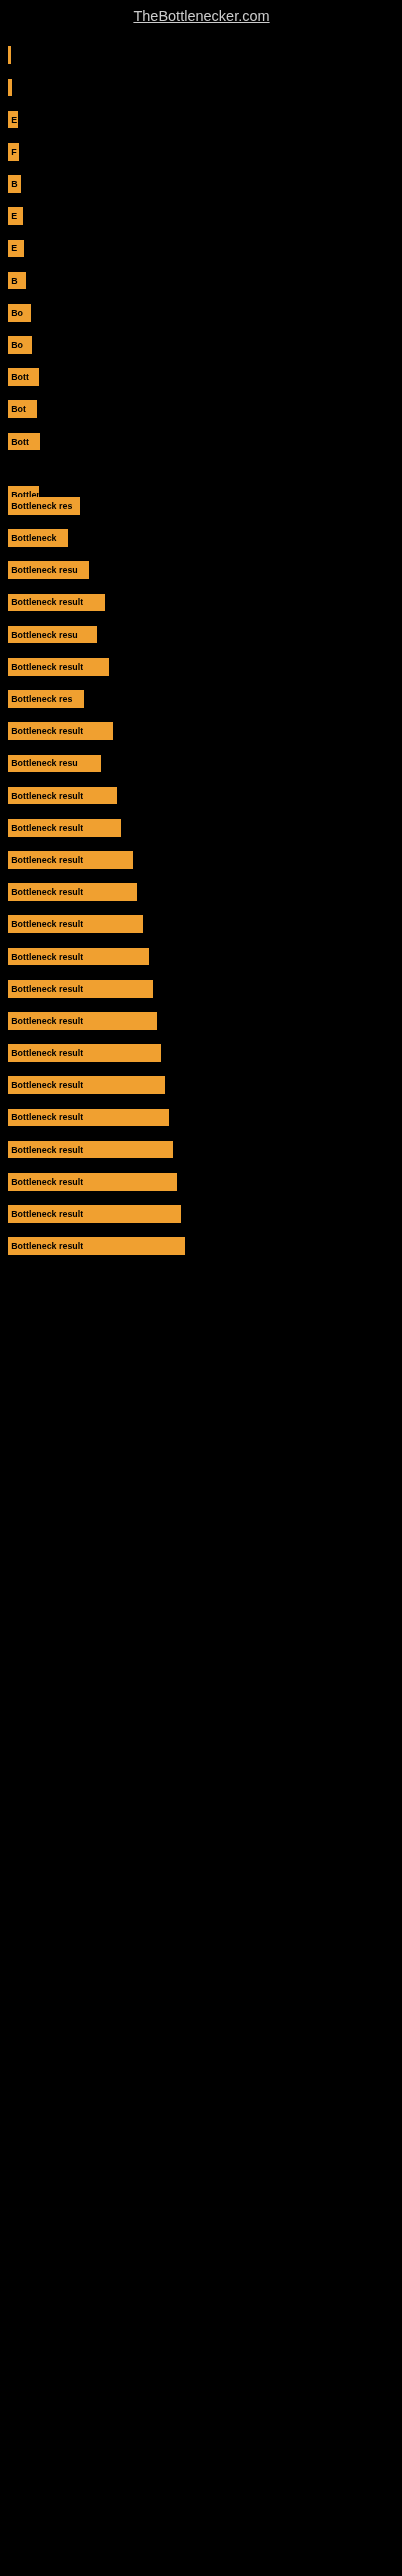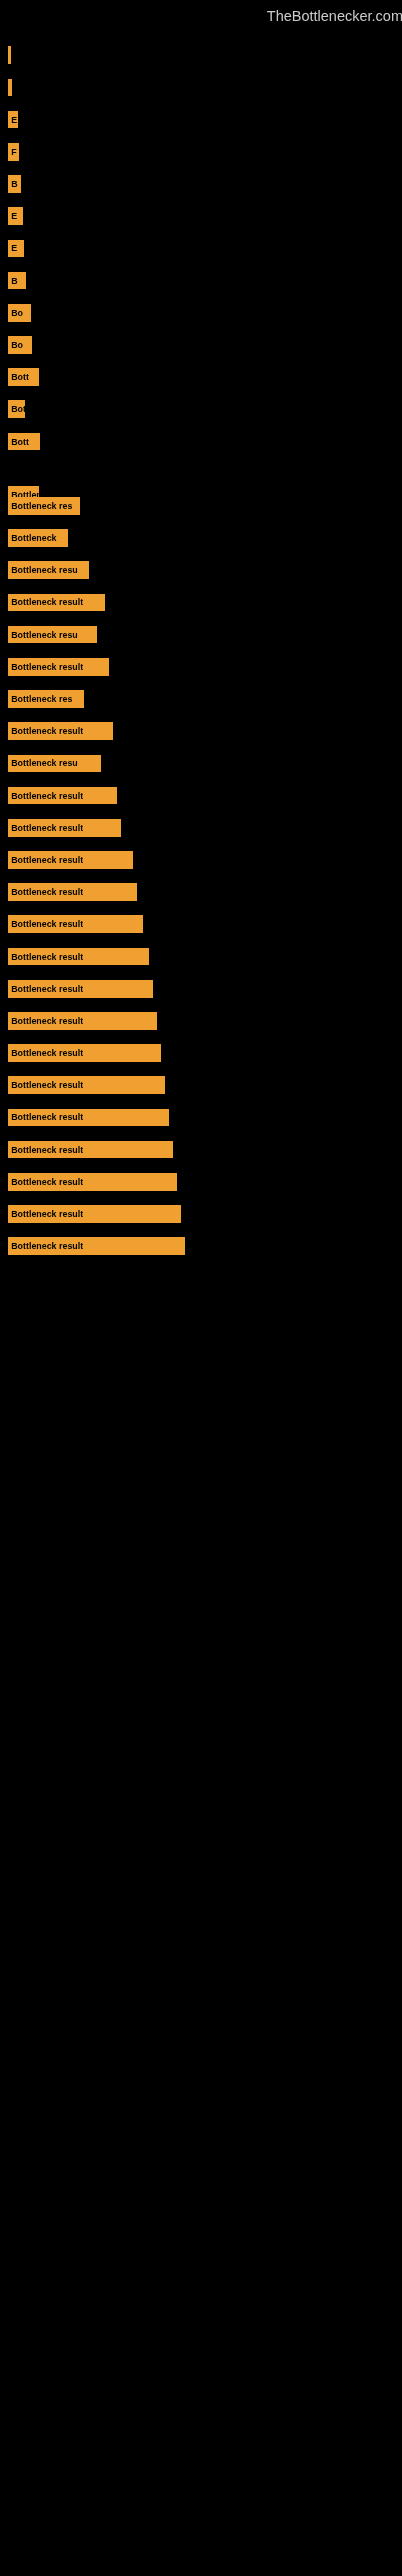--- a/index.html
+++ b/index.html
@@ -12,23 +12,24 @@
       background-color: #000000;
       width: 403px;
       min-height: 2576px;
       font-family: Arial, sans-serif;
       position: relative;
     }
 
     .site-title {
       color: #cccccc;
       font-size: 14.5px;
-      text-align: right;
+      text-align: center;
       padding: 8px 0 4px 0;
       font-weight: normal;
+      text-decoration: underline;
     }
 
     .bars-container {
       padding: 16px 8px 8px 8px;
       display: flex;
       flex-direction: column;
       gap: 0px;
     }
 
     .bar-row {
@@ -111,21 +112,21 @@
       <div class="bar" style="width: 24px;">
         <span class="bar-label">Bo</span>
       </div>
     </div>
     <div class="bar-row">
       <div class="bar" style="width: 31px;">
         <span class="bar-label">Bott</span>
       </div>
     </div>
     <div class="bar-row">
-      <div class="bar" style="width: 17px;">
+      <div class="bar" style="width: 29px;">
         <span class="bar-label">Bot</span>
       </div>
     </div>
     <div class="bar-row">
       <div class="bar" style="width: 32px;">
         <span class="bar-label">Bott</span>
       </div>
     </div>
     <div class="bar-row">
       <div class="bar" style="width: 31px; margin-top: 42px;">

